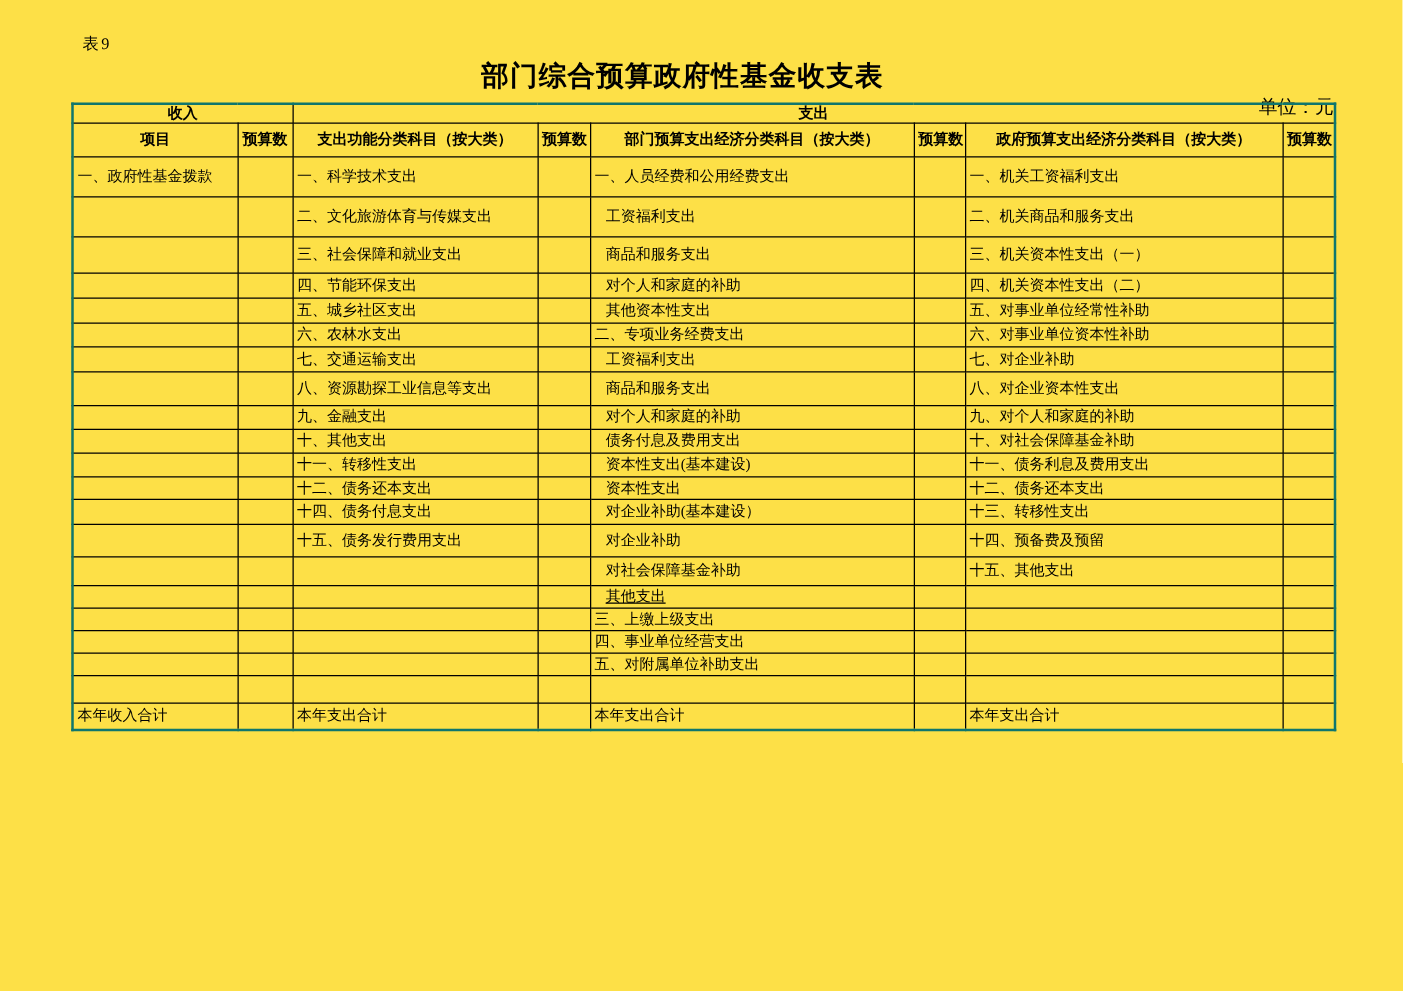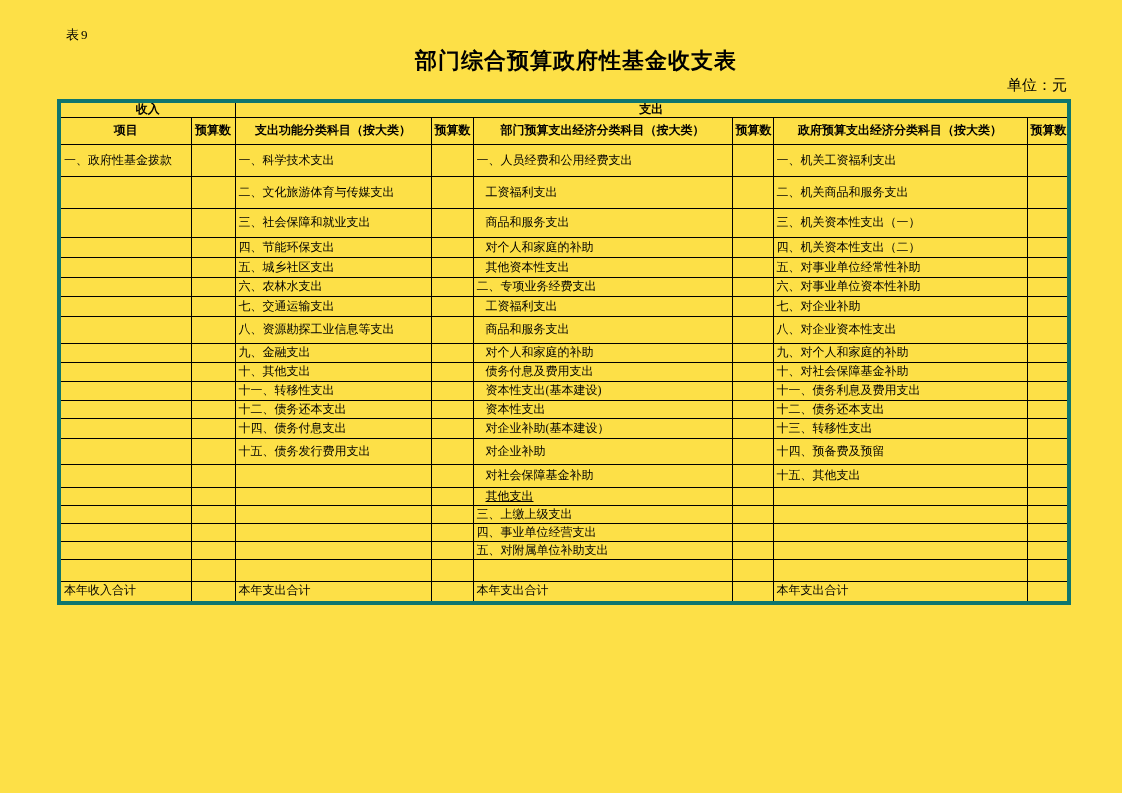--- a/index.html
+++ b/index.html
@@ -14,46 +14,46 @@
   }
   .sheet-label {
     position: absolute;
     left: 66px;
     top: 26px;
     font-size: 13px;
     letter-spacing: 2px;
   }
   .title {
     position: absolute;
-    left: 71px;
+    left: 41px;
     top: 46px;
     width: 1010px;
     margin: 0;
     text-align: center;
     font-size: 22px;
     font-weight: bold;
     letter-spacing: 1px;
     font-family: "Liberation Sans", "DejaVu Sans", sans-serif;
   }
   .unit {
     position: absolute;
     left: 57px;
     top: 76px;
     width: 1010px;
     text-align: right;
     font-size: 15px;
   }
   table.budget-table {
     position: absolute;
     left: 57px;
-    top: 99px;
+    top: 82px;
     width: 1010px;
     border-collapse: collapse;
     table-layout: fixed;
-    border: 4px solid #0f766e;
+    border: 2px solid #0f766e;
   }
   .budget-table th, .budget-table td {
     border: 1px solid #000;
     padding: 0 3px;
     font-size: 12px;
     line-height: 1.15;
     vertical-align: middle;
     overflow: hidden;
     white-space: nowrap;
   }

